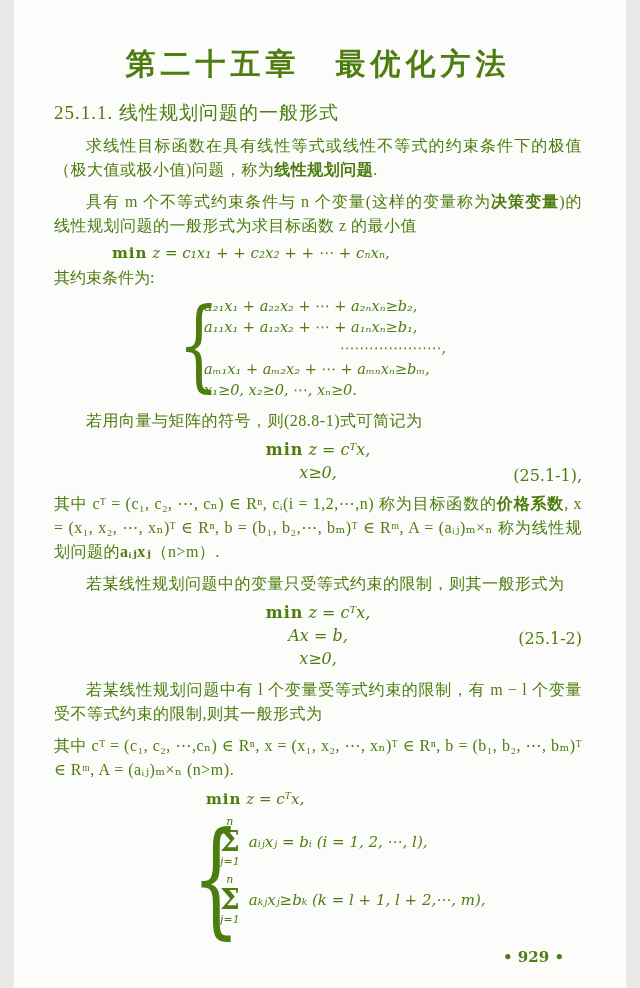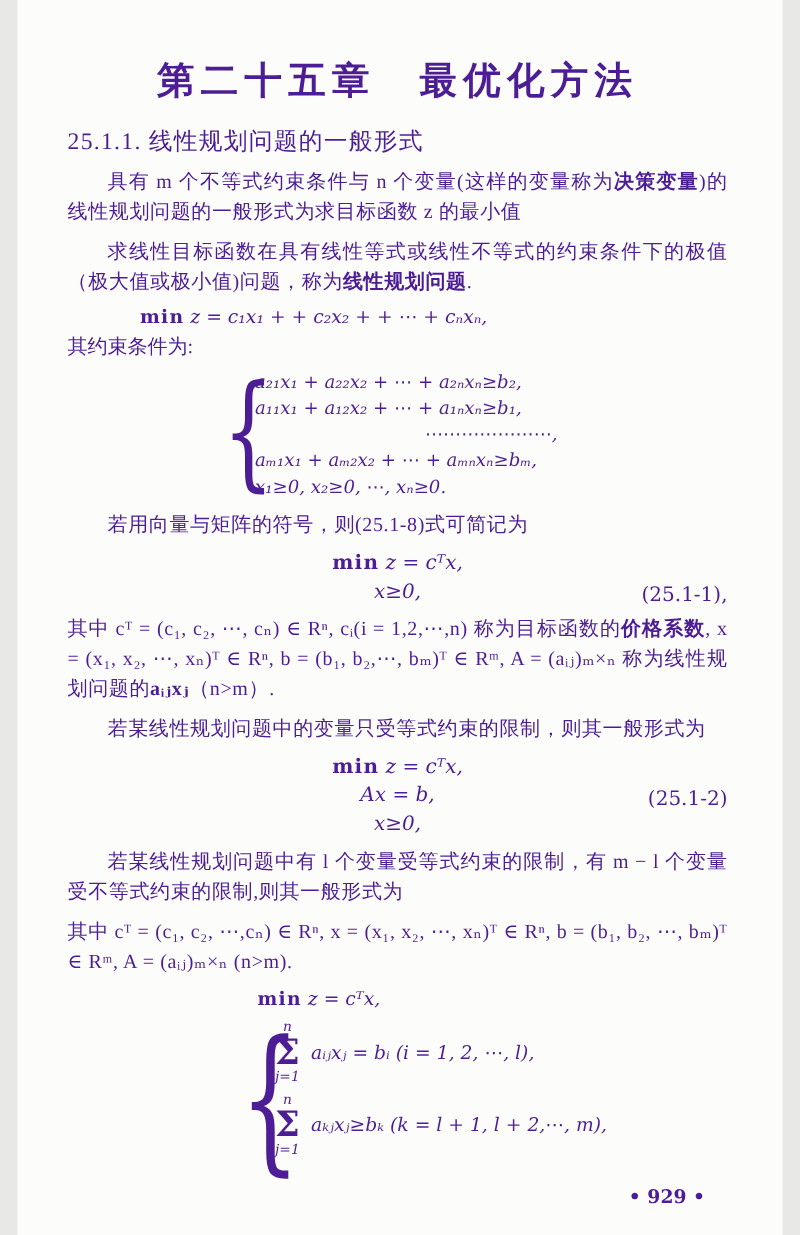--- a/index.html
+++ b/index.html
@@ -1,21 +1,21 @@
 <!DOCTYPE html>
 <html><head>
 <meta charset="utf-8">
 <style>
   html,body { margin:0; padding:0; background:#e8e8e6; }
   .page {
     position:relative;
     width:612px; height:988px;
     margin:0 auto;
     background:#fcfcfa;
-    color:#4c1d95;
+    color:#4d7c0f;
     font-family:"Liberation Serif","DejaVu Serif",serif;
     overflow:hidden;
     box-sizing:border-box;
   }
   .content { padding:34px 44px 0 40px; }
 
   .chapter-title {
     font-size:30px; font-weight:bold; text-align:center;
     letter-spacing:5px; margin:10px 0 0 0;
     font-family:"DejaVu Serif","Liberation Serif",serif;
@@ -80,41 +80,41 @@
 </style>
 </head>
 <body>
 
 <div class="page">
   <div class="content">
 
     <h1 class="chapter-title">第二十五章　最优化方法</h1>
     <h3 class="subsection-title">25.1.1. 线性规划问题的一般形式</h3>
 
+    <p class="body indent"><span>求线性目标函数在具有线性等式或线性不等式的约束条件下的极值（极大值或极小值)问题，称为</span><span class="b">线性规划问题</span><span>.</span></p>
+
     <p class="body indent"><span>具有 m 个不等式约束条件与 n 个变量(这样的变量称为</span><span class="b">决策变量</span><span>)的线性规划问题的一般形式为求目标函数 z 的最小值</span></p>
-
-    <p class="body indent"><span>求线性目标函数在具有线性等式或线性不等式的约束条件下的极值（极大值或极小值)问题，称为</span><span class="b">线性规划问题</span><span>.</span></p>
 
     <div class="obj-line math"><span class="op">min</span> <span>z = c₁x₁ +  + c₂x₂ +  + ⋯ + cₙxₙ,</span></div>
 
     <div class="label-line">其约束条件为:</div>
 
     <div class="sys1">
       <span class="brace brace-1">{</span>
       <div class="sys1-lines math">
         <div>a₂₁x₁ + a₂₂x₂ + ⋯ + a₂ₙxₙ≥b₂,</div>
         <div>a₁₁x₁ + a₁₂x₂ + ⋯ + a₁ₙxₙ≥b₁,</div>
         <div style="text-align:center;">⋯⋯⋯⋯⋯⋯⋯,</div>
         <div>aₘ₁x₁ + aₘ₂x₂ + ⋯ + aₘₙxₙ≥bₘ,</div>
         <div>x₁≥0, x₂≥0, ⋯, xₙ≥0.</div>
       </div>
 
     </div>
 
-    <p class="body indent">若用向量与矩阵的符号，则(25.1-8)式可简记为</p>
+    <p class="body indent">若用向量与矩阵的符号，则(28.8-1)式可简记为</p>
 
     <div class="csys math">
       <div><span class="op">min</span> <span>z = cᵀx,</span></div>
       <div>x≥0,</div>
       <span class="eqnum">(25.1-1),</span>
     </div>
 
     <p class="body"><span>其中 cᵀ = (c₁, c₂, ⋯, cₙ) ∈ Rⁿ, cᵢ(i = 1,2,⋯,n) 称为目标函数的</span><span class="b">价格系数</span><span>, x = (x₁, x₂, ⋯, xₙ)ᵀ ∈ Rⁿ, b = (b₁, b₂,⋯, bₘ)ᵀ ∈ Rᵐ, A = (aᵢⱼ)ₘ×ₙ 称为线性规划问题的</span><span class="b">aᵢⱼxⱼ</span><span>（n&gt;m）.</span></p>
 
     <p class="body indent">若某线性规划问题中的变量只受等式约束的限制，则其一般形式为</p>

